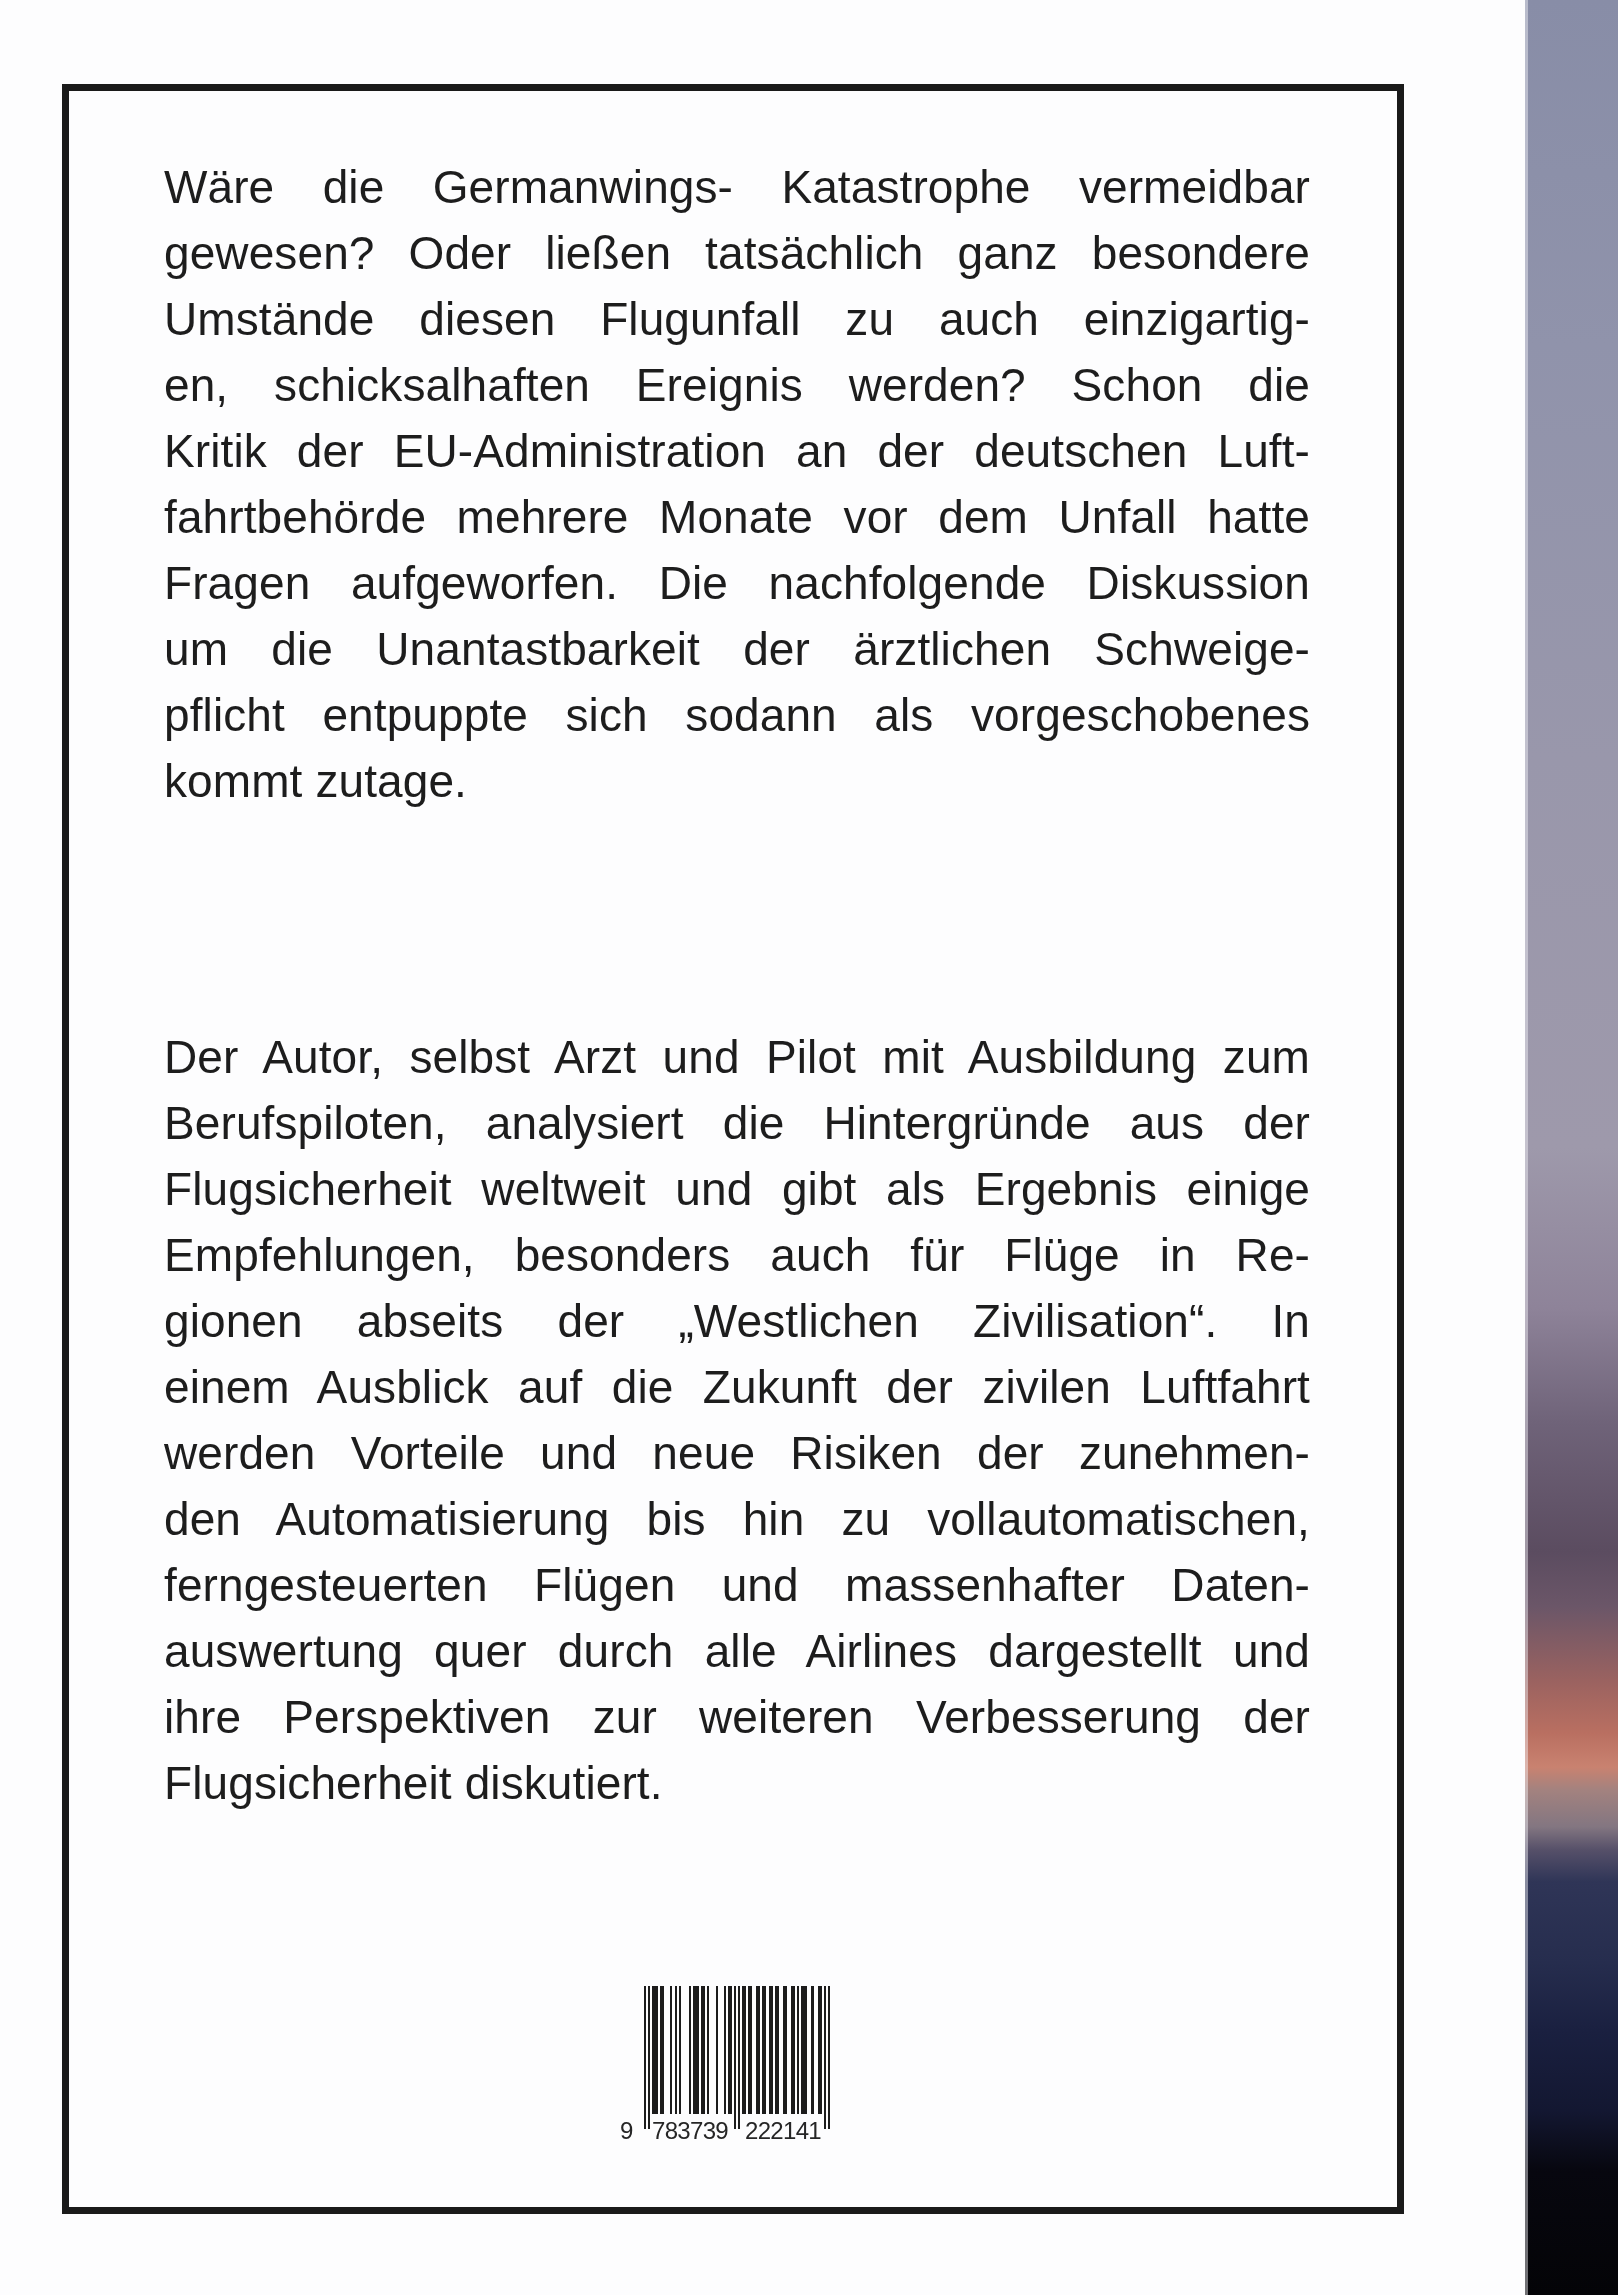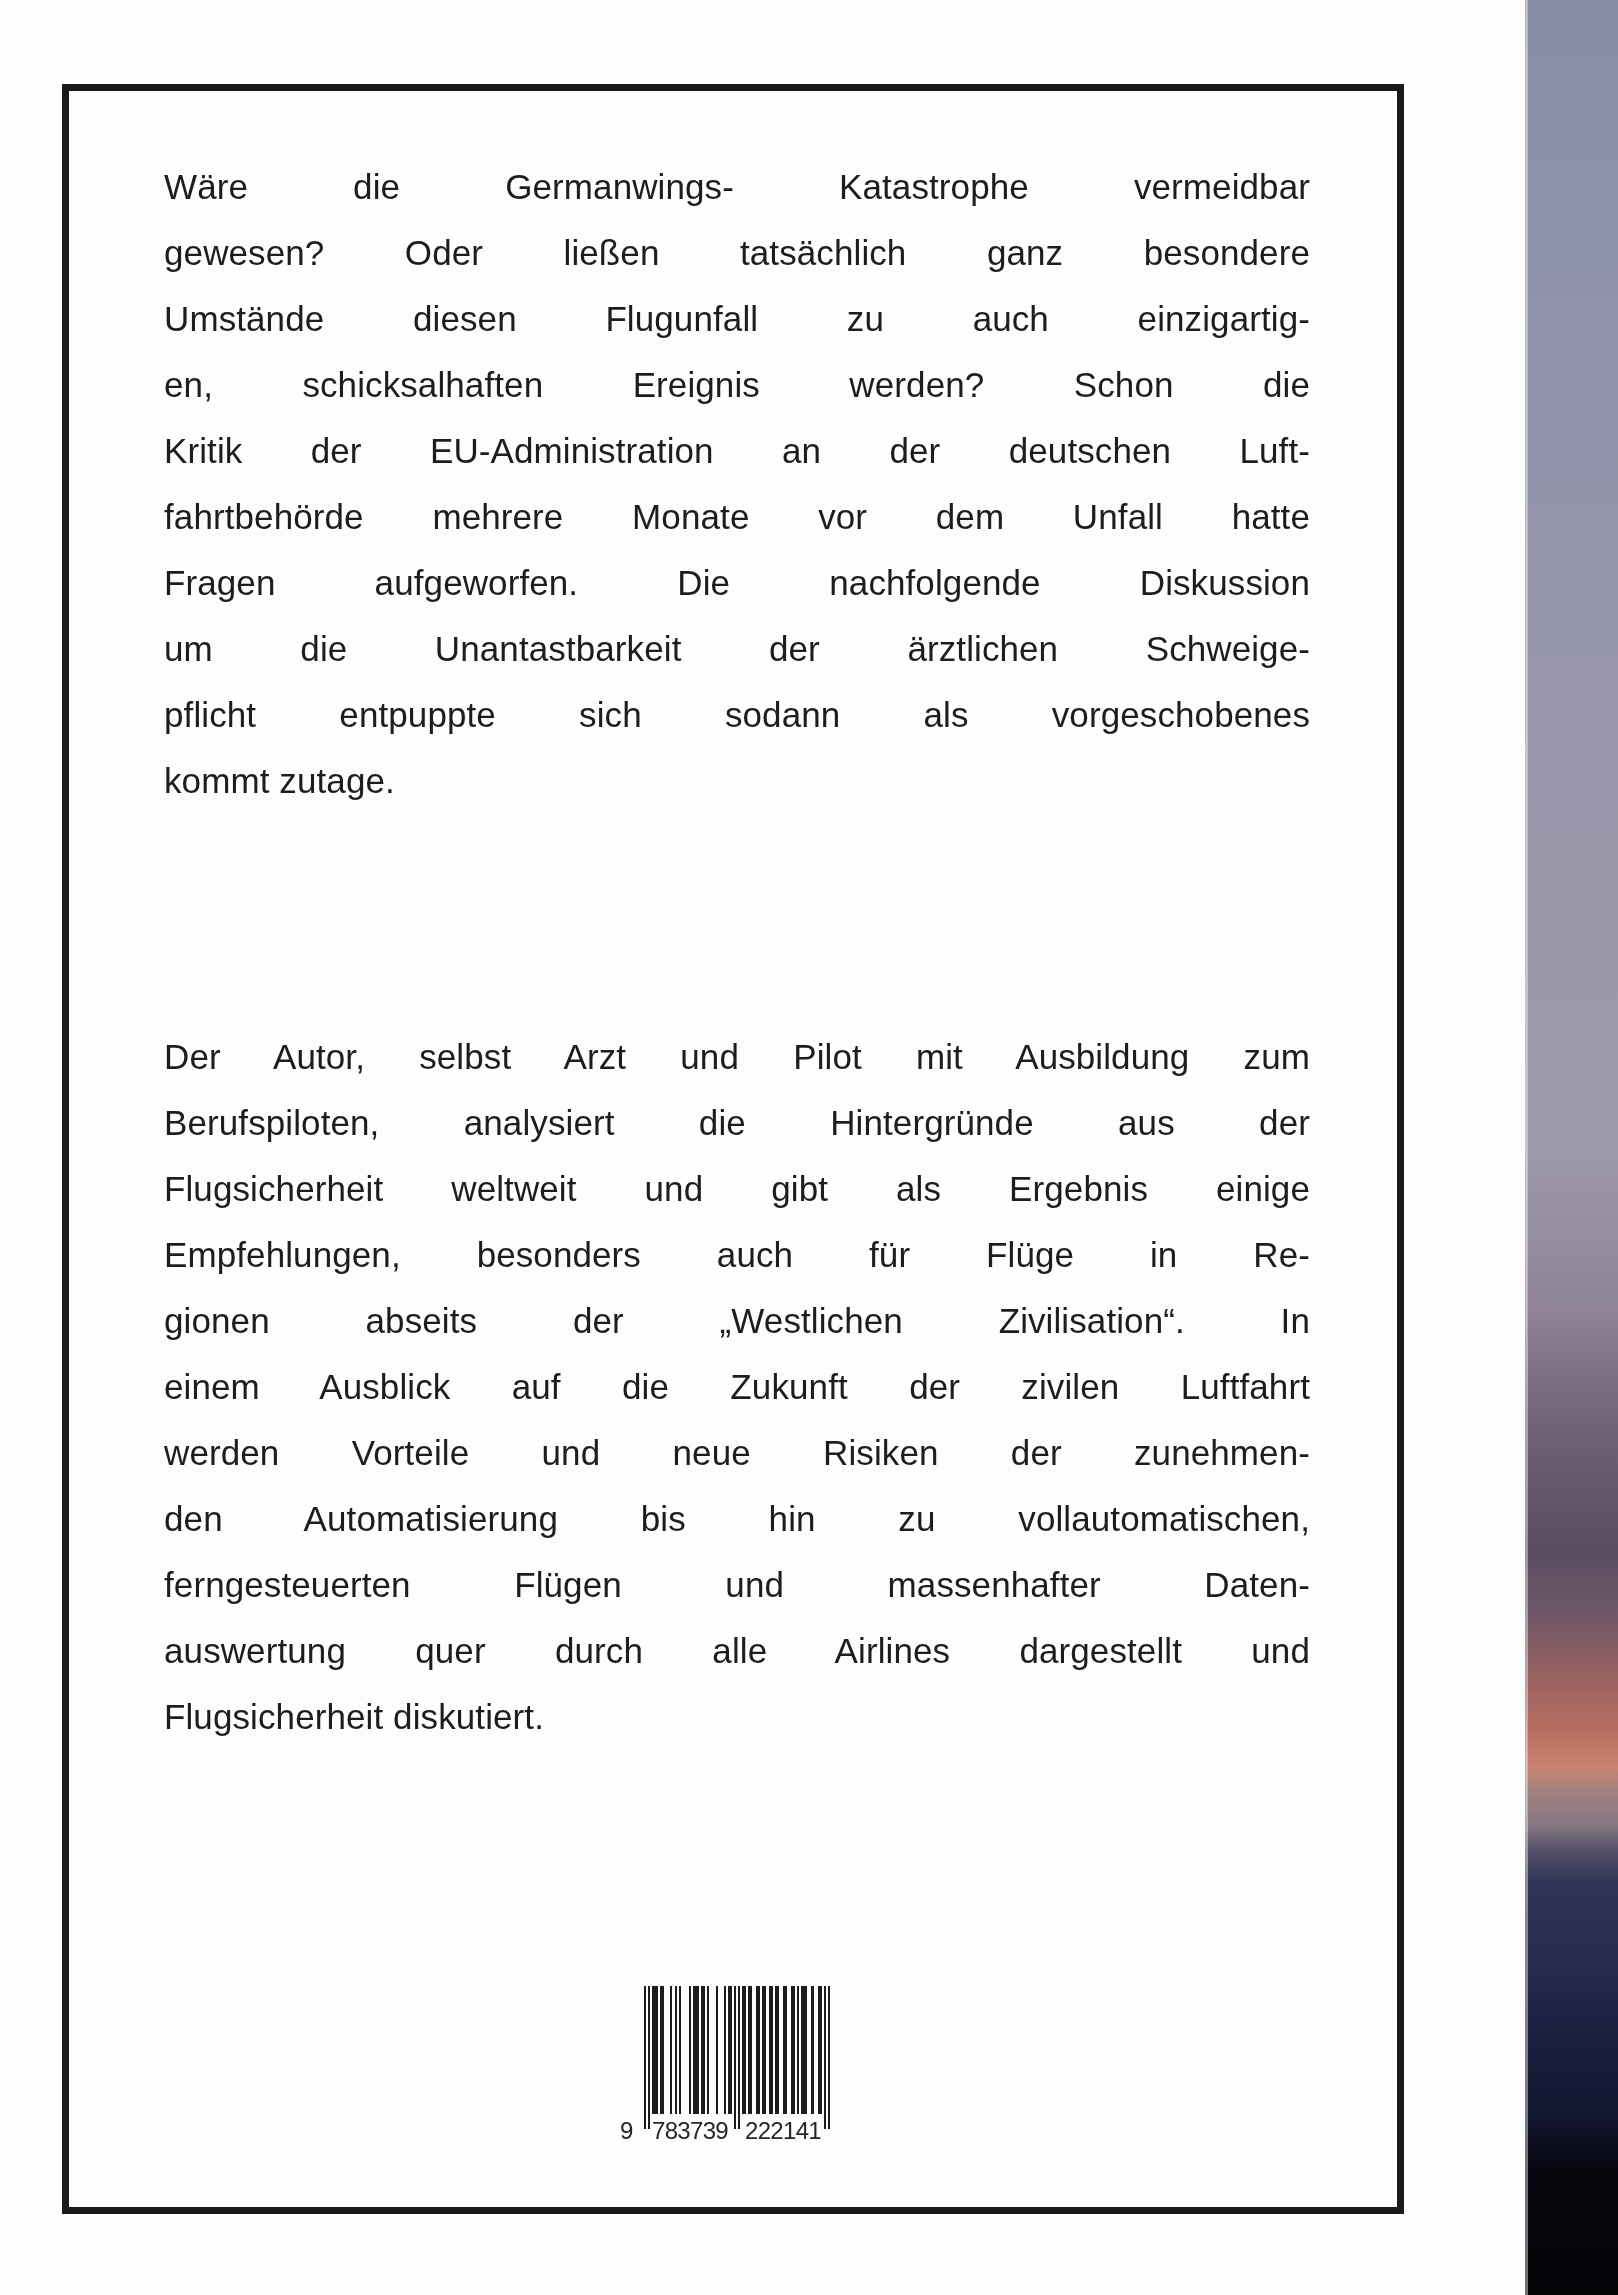--- a/index.html
+++ b/index.html
@@ -16,21 +16,21 @@
     position:absolute;left:62px;top:84px;
     width:1342px;height:2130px;
     border:7.4px solid #1a1a1a;
     box-sizing:border-box;
     background:#fdfdfe;
   }
 
   
   .para{
     position:absolute;left:164px;width:1146px;
-    font-size:35px;line-height:66px;color:#1d1d1d;
+    font-size:46px;line-height:66px;color:#1d1d1d;
     letter-spacing:0.1px;
   }
   .para1{top:154px;}
   .para2{top:1024px;}
   .line{
     text-align:justify;
     text-align-last:justify;
     white-space:normal;
   }
   .para .line:last-child{
@@ -110,20 +110,21 @@
       <div class="line">Der Autor, selbst Arzt und Pilot mit Ausbildung zum</div>
       <div class="line">Berufspiloten, analysiert die Hintergründe aus der</div>
       <div class="line">Flugsicherheit weltweit und gibt als Ergebnis einige</div>
       <div class="line">Empfehlungen, besonders auch für Flüge in Re-</div>
       <div class="line">gionen abseits der „Westlichen Zivilisation“. In</div>
       <div class="line">einem Ausblick auf die Zukunft der zivilen Luftfahrt</div>
       <div class="line">werden Vorteile und neue Risiken der zunehmen-</div>
       <div class="line">den Automatisierung bis hin zu vollautomatischen,</div>
       <div class="line">ferngesteuerten Flügen und massenhafter Daten-</div>
       <div class="line">auswertung quer durch alle Airlines dargestellt und</div>
+      <div class="line">ihre Perspektiven zur weiteren Verbesserung der</div>
       <div class="line">Flugsicherheit diskutiert.</div>
     </div>
 
   <div class="barcode">
     <div class="bars">
         <div class="bar guard" style="left: 0px; width: 2.2px;"></div>
         <div class="bar guard" style="left: 3.9px; width: 2.2px;"></div>
         <div class="bar" style="left: 7.8px; width: 2.2px;"></div>
         <div class="bar" style="left: 9.8px; width: 2.2px;"></div>
         <div class="bar" style="left: 11.8px; width: 2.2px;"></div>

